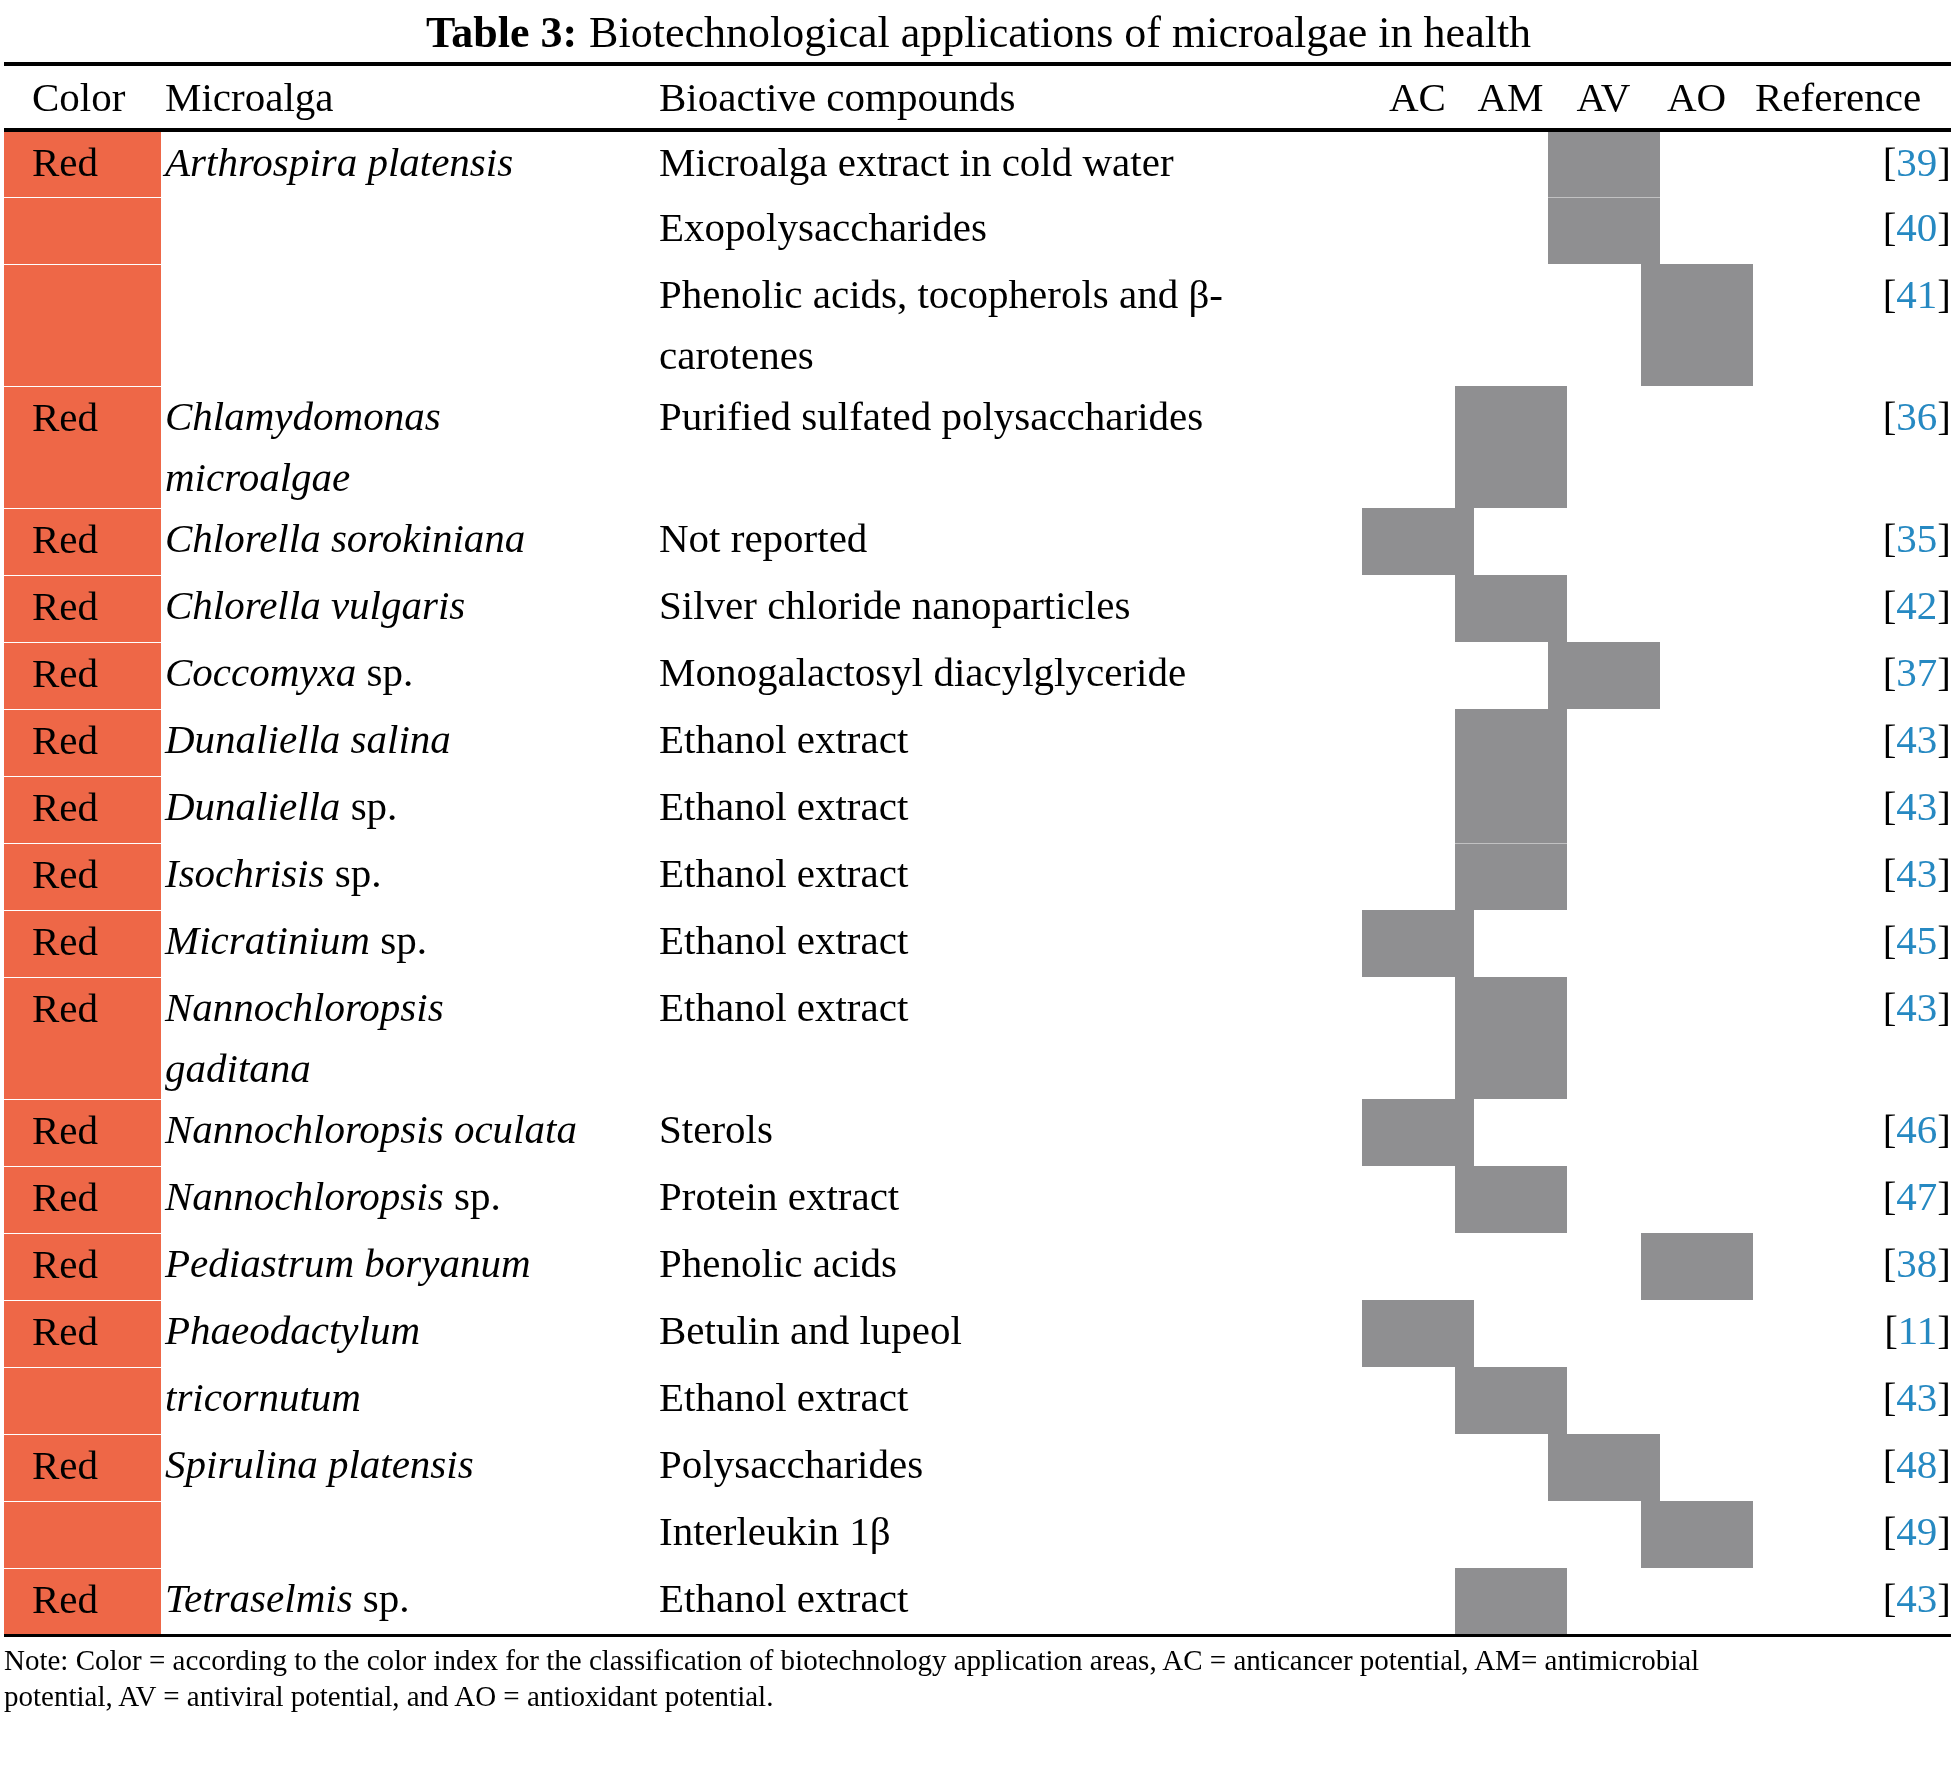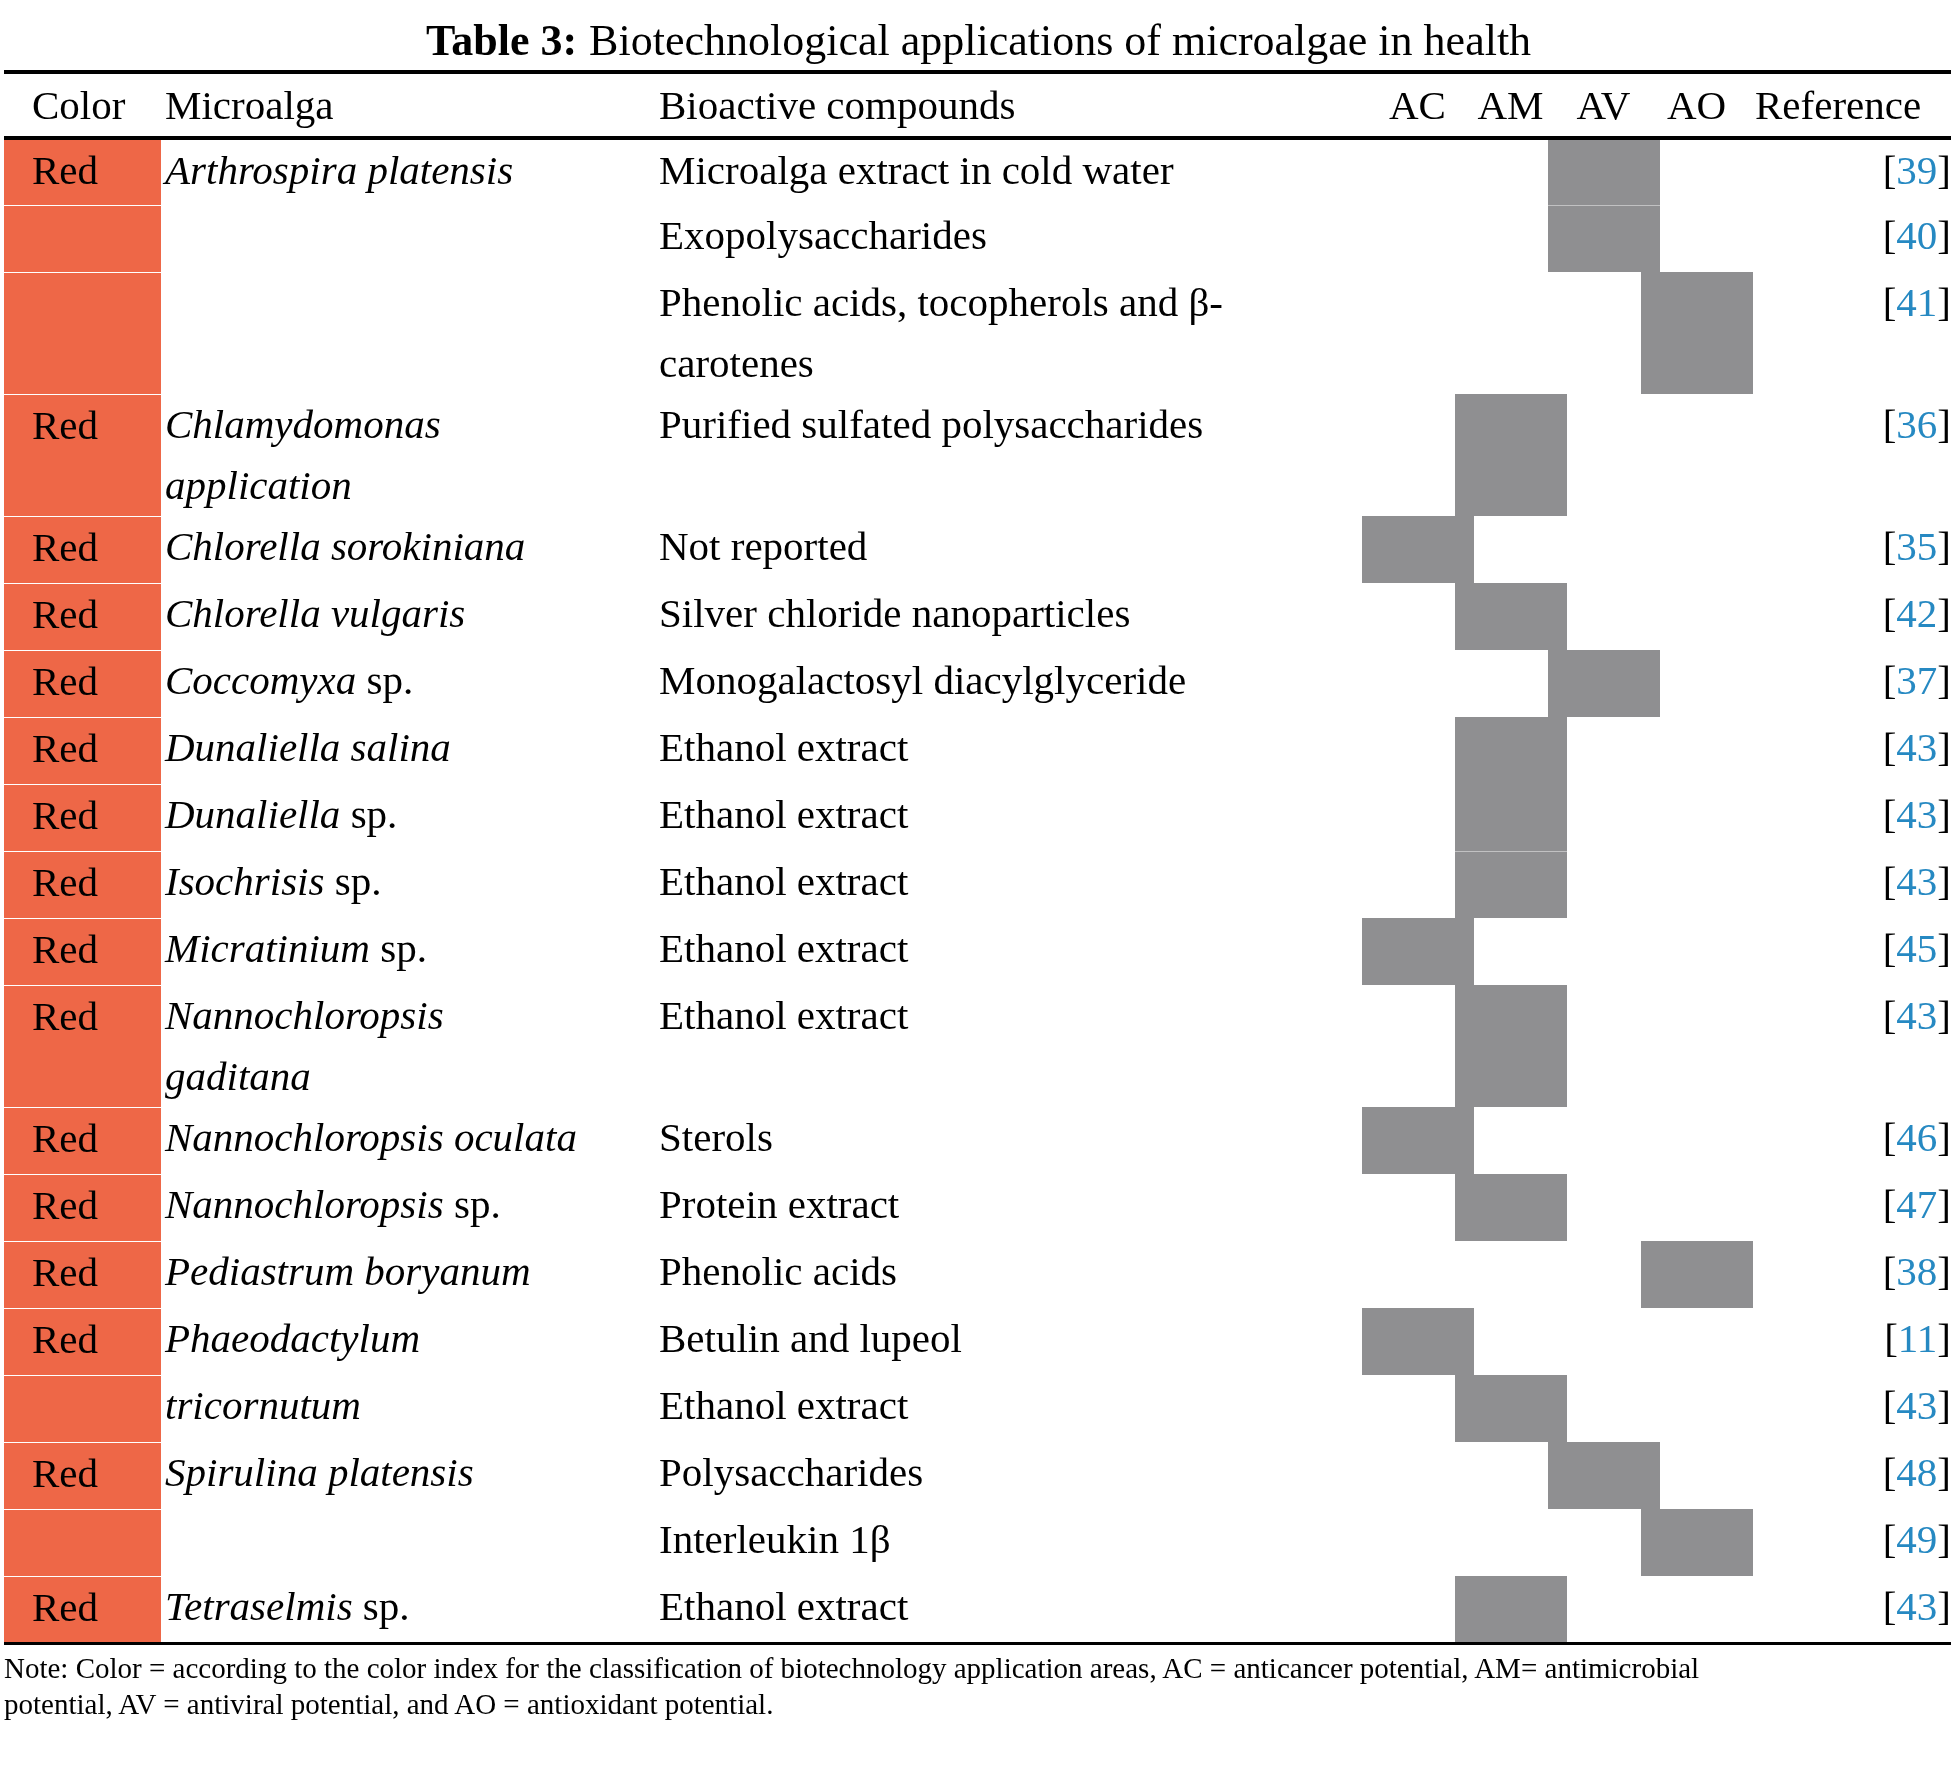--- a/index.html
+++ b/index.html
@@ -7,21 +7,21 @@
     --mark-gray:#8f8f91;
     --ref-blue:#2689c2;
   }
   html,body{margin:0;padding:0;}
   body{
     width:1957px;height:1790px;background:#ffffff;color:#000;
     font-family:"Liberation Serif","DejaVu Serif",serif;
     overflow:hidden;
   }
   .title{
-    padding-top:16px;height:54px;text-align:center;
+    padding-top:8px;height:54px;text-align:center;
     font-size:44px;line-height:50px;white-space:nowrap;
   }
   .title .t-prefix{font-weight:bold;}
   .title .t-text{margin-left:12px;}
   table.main{
     margin-left:4px;width:1947px;
     border-collapse:collapse;table-layout:fixed;
   }
   col.c-color{width:157px;}
   col.c-sp{width:494px;}
@@ -140,21 +140,21 @@
     <td class="markcell"></td>
     <td class="markcell">
           <div class="mark"></div>
         </td>
     <td class="ref"><span>[</span><a class="refnum">41</a><span>]</span></td>
   </tr>
       <tr style="height: 122px;">
     <td class="color sep">Red</td>
     <td class="sp">
           <div><i>Chlamydomonas</i></div>
-          <div><i>application</i></div>
+          <div><i>microalgae</i></div>
         </td>
     <td class="comp">
           <div>Purified sulfated polysaccharides</div>
         </td>
     <td class="markcell"></td>
     <td class="markcell">
           <div class="mark"></div>
         </td>
     <td class="markcell"></td>
     <td class="markcell"></td>

